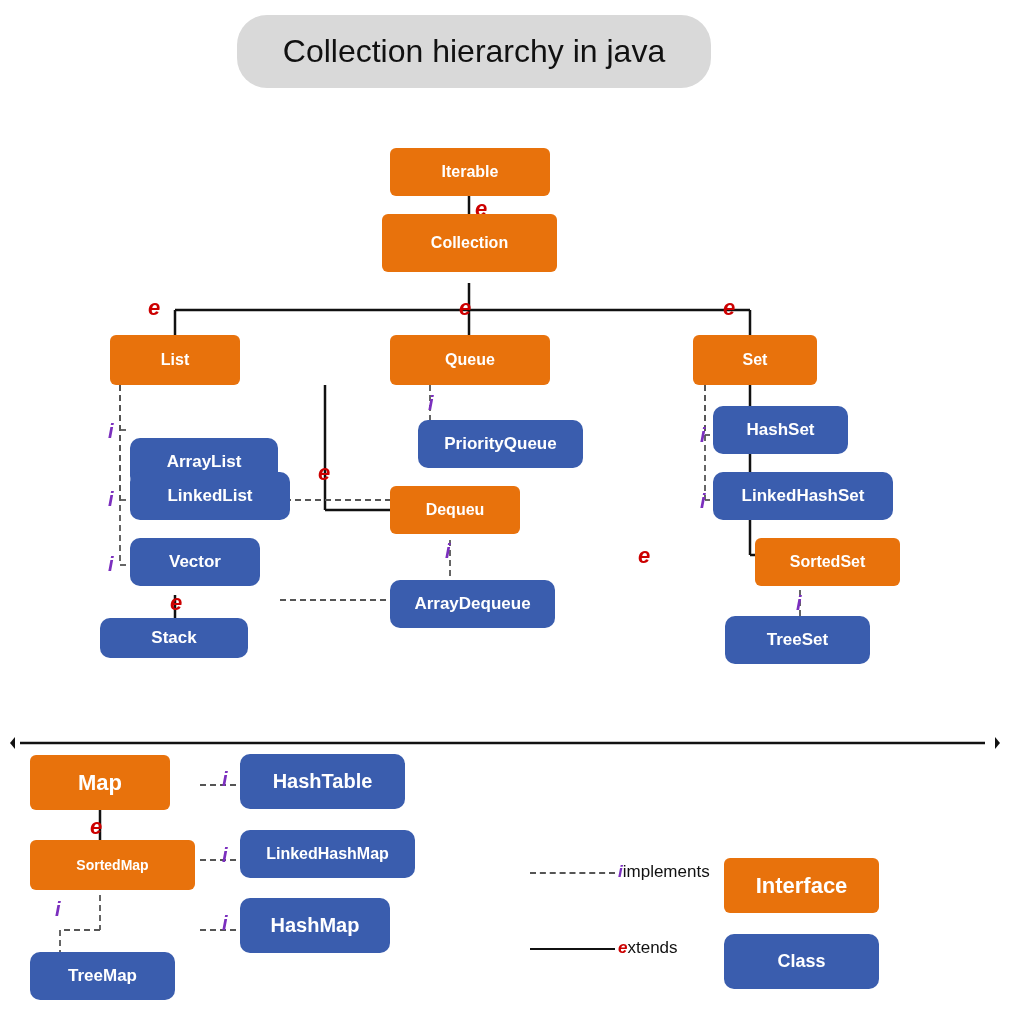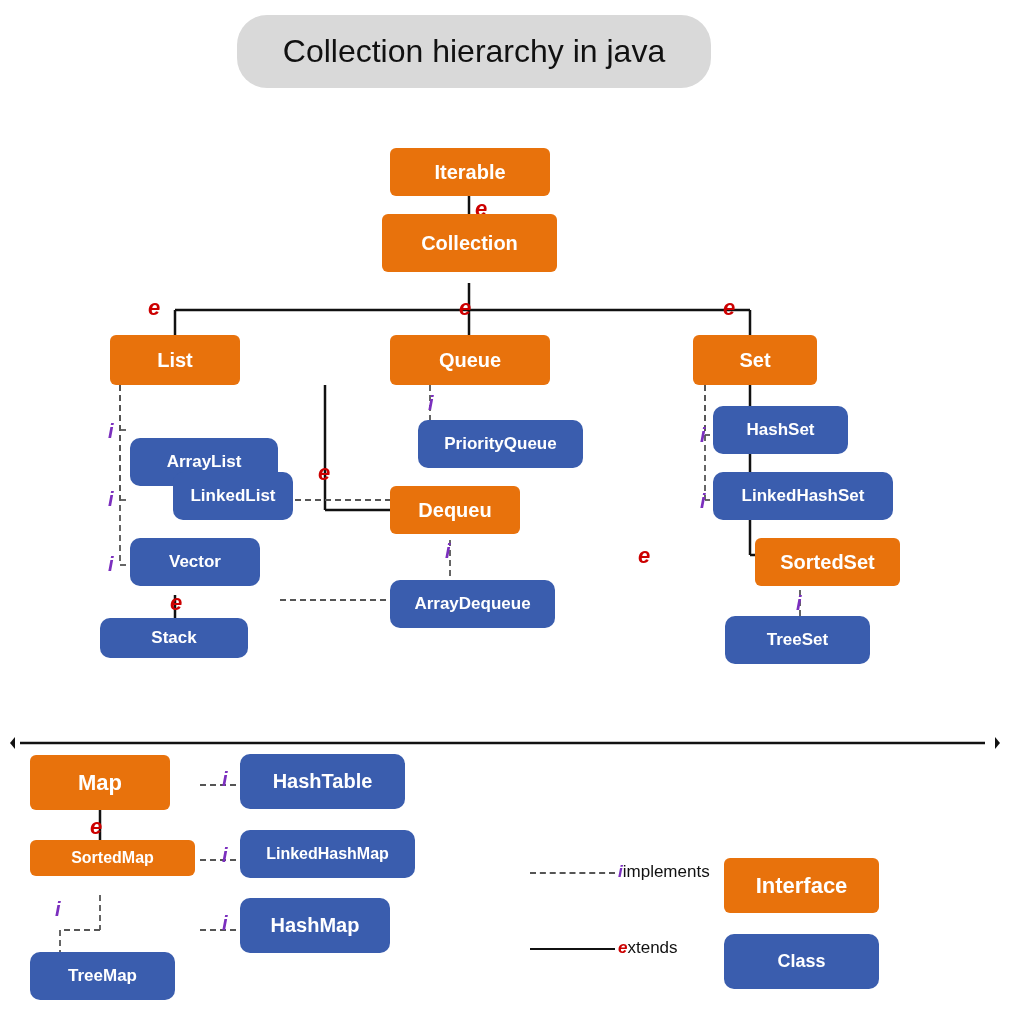--- a/index.html
+++ b/index.html
@@ -28,21 +28,21 @@
 
     .node-interface {
       position: absolute;
       background: #e8720c;
       color: #fff;
       font-weight: bold;
       border-radius: 6px;
       display: flex;
       align-items: center;
       justify-content: center;
-      font-size: 20px;
+      font-size: 16px;
     }
 
     .node-class {
       position: absolute;
       background: #3a5dae;
       color: #fff;
       font-weight: bold;
       border-radius: 10px;
       display: flex;
       align-items: center;
@@ -191,21 +191,21 @@
 </div>
 
 <div class="label-i" style="left:108px;top:420px;">i</div>
 <div class="label-i" style="left:108px;top:488px;">i</div>
 <div class="label-i" style="left:108px;top:553px;">i</div>
 
 <div class="node-class" style="left:130px;top:406px;width:148px;height:48px;margin-top:32px;">
   <span>ArrayList</span>
 </div>
 
-<div class="node-class" style="left:130px;top:472px;width:120px;height:48px;margin-left:43px;">
+<div class="node-class" style="left:130px;top:472px;width:160px;height:48px;">
   <span>LinkedList</span>
 </div>
 
 <div class="node-class" style="left:130px;top:538px;width:130px;height:48px;">
   <span>Vector</span>
 </div>
 
 <div class="label-e" style="left:170px;top:590px;">e</div>
 
 <div class="node-class" style="left:100px;top:618px;width:148px;height:40px;">
@@ -259,21 +259,21 @@
   <polygon points="5,4 5,16 0,10" fill="#111"></polygon>
   <polygon points="985,4 985,16 990,10" fill="#111"></polygon>
 </svg>
 
 <div class="node-interface" style="left:30px;top:755px;width:140px;height:55px;font-size:22px;font-weight:bold;">
   <span>Map</span>
 </div>
 
 <div class="label-e" style="left:90px;top:814px;">e</div>
 
-<div class="node-interface" style="left:30px;top:840px;width:165px;height:36px;font-size:16px;">
+<div class="node-interface" style="left:30px;top:840px;width:165px;height:50px;font-size:14px;">
   <span>SortedMap</span>
 </div>
 
 <div class="label-i" style="left:55px;top:898px;">i</div>
 
 <div class="node-class" style="left:30px;top:952px;width:145px;height:48px;">
   <span>TreeMap</span>
 </div>
 
 <div class="label-i" style="left:222px;top:768px;">i</div>

